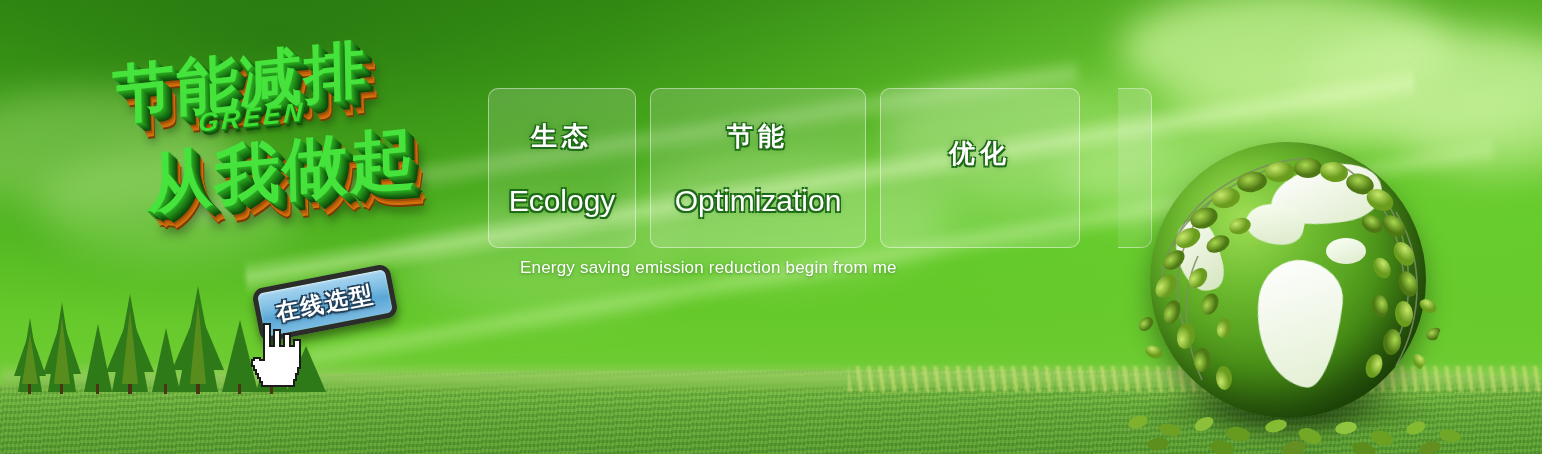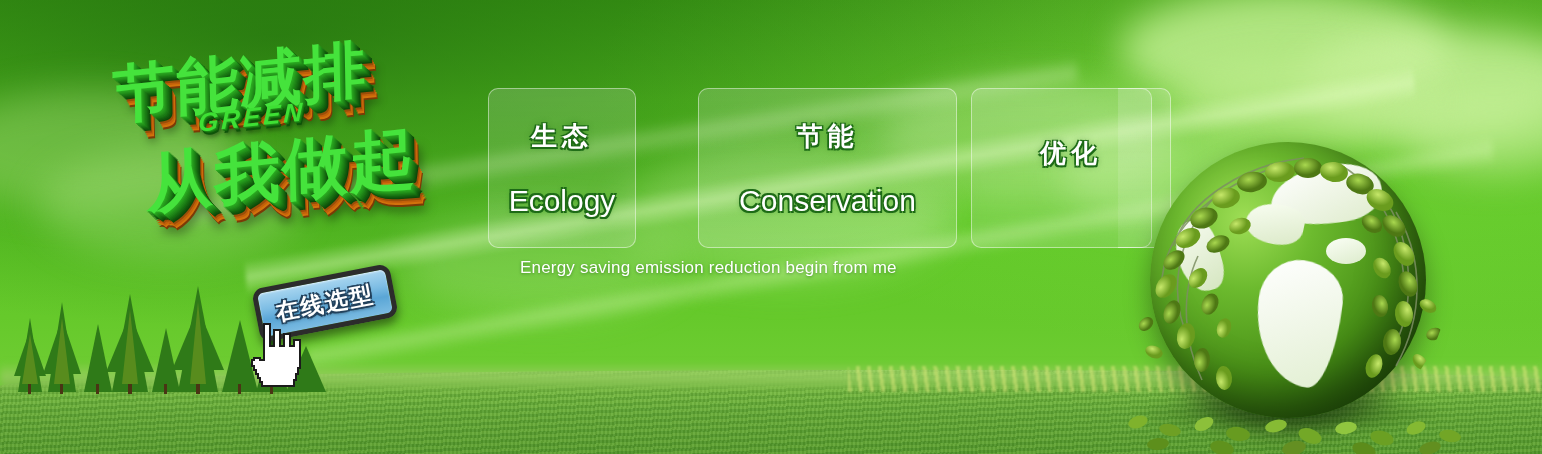--- a/index.html
+++ b/index.html
@@ -146,21 +146,21 @@
     text-shadow:-1.5px -1.5px 0 #1d6b16,1.5px -1.5px 0 #1d6b16,-1.5px 1.5px 0 #1d6b16,
                 1.5px 1.5px 0 #1d6b16,0 0 6px rgba(30,100,20,.6);
     margin-bottom:30px;white-space:nowrap;
   }
   .fbox .en{
     font-size:30px;color:#ffffff;font-weight:normal;white-space:nowrap;
     text-shadow:-1.6px -1.6px 0 #1d6b16,1.6px -1.6px 0 #1d6b16,-1.6px 1.6px 0 #1d6b16,
                 1.6px 1.6px 0 #1d6b16,0 1px 5px rgba(25,90,16,.55);
   }
   .f1{width:148px;}
-  .f2{width:259px;margin-left:48px;}
+  .f2{width:216px;}
   .f3{width:200px;justify-content:center;}
 
   .subtitle{
     position:absolute;left:520px;top:258px;
     font-size:17px;color:#ffffff;letter-spacing:.2px;
     text-shadow:0 1px 3px rgba(30,95,18,.55);
     white-space:nowrap;
   }
 
   
@@ -280,21 +280,21 @@
     </svg>
   </div>
 
   <div class="features">
     <div class="fbox f1">
       <div class="cn">生态</div>
       <div class="en">Ecology</div>
     </div>
     <div class="fbox f2">
       <div class="cn">节能</div>
-      <div class="en">Conservation</div>
+      <div class="en">Optimization</div>
     </div>
     <div class="fbox f3">
       <div class="cn">优化</div>
     </div>
   </div>
 
   <div class="glass-edge"></div>
 
   <div class="subtitle">Energy saving emission reduction begin from me</div>
 

